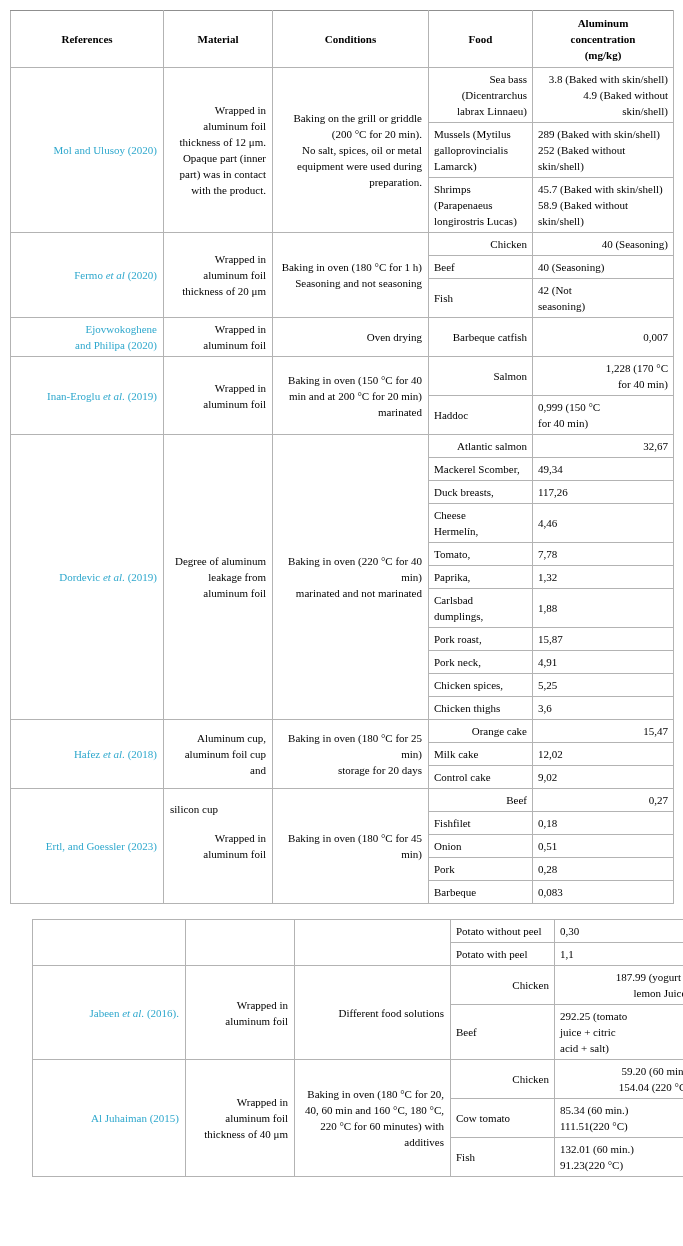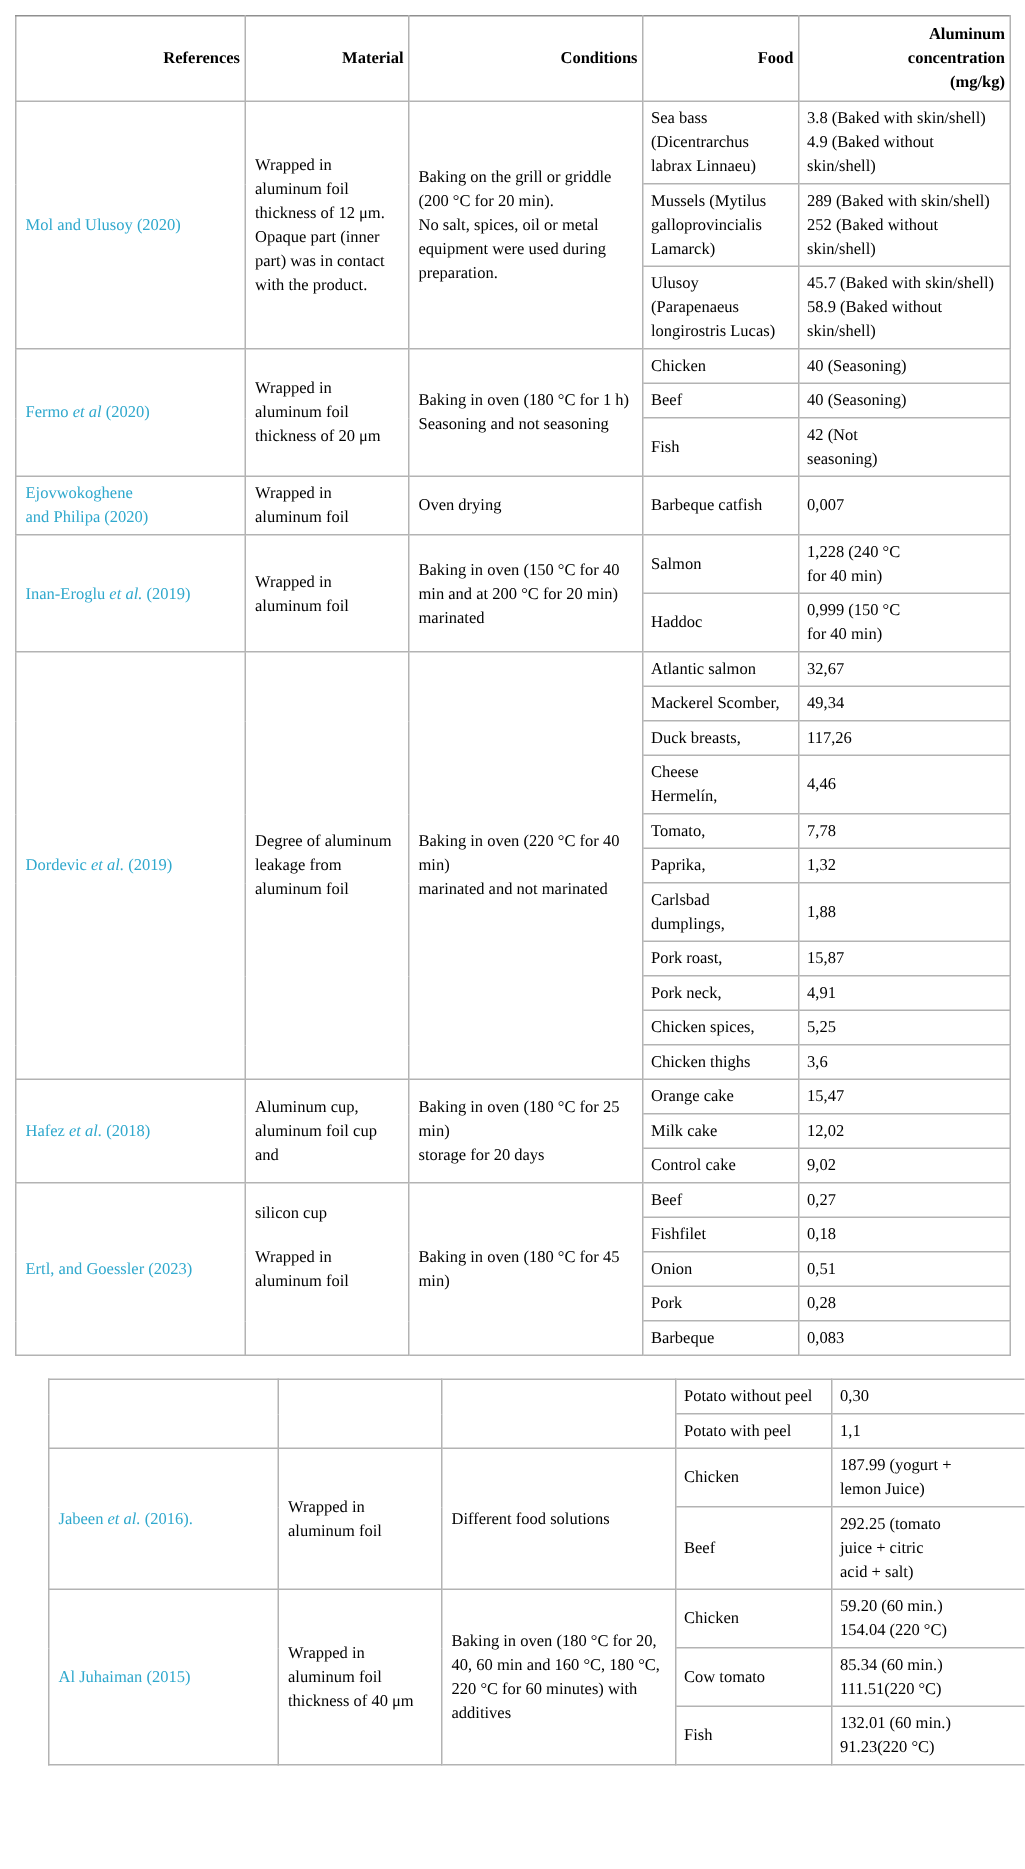--- a/index.html
+++ b/index.html
@@ -19,24 +19,24 @@
   td,th{
     border:1px solid #b3b3b3;
     vertical-align:middle;
     line-height:16px;
     padding:3px 6px;
     white-space:pre-line;
     overflow:hidden;
     text-align:left;
   }
   th{
-    font-weight:bold;text-align:right;vertical-align:middle;
+    font-weight:bold;text-align:center;vertical-align:middle;
     padding:4px 3px;border-top-color:#8f8f8f;
   }
-  tr.sec>td{border-top:1.5px solid #8a8a8a;}
+  tr.sec>td{border-top:1.5px solid #8a8a8a;text-align:right;}
   td.food,td.conc{padding:3px 5px;}
   .reflink{color:#2fa8cd;cursor:pointer;}
   .it{font-style:italic;}
   td.mat-rel{position:relative;}
   .spill{position:absolute;top:12px;left:6px;white-space:nowrap;}
 </style>
 </head>
 <body>
 
 <div class="page">
@@ -70,21 +70,21 @@
         <td class="food">Sea bass (Dicentrarchus labrax Linnaeu)</td>
         <td class="conc">3.8 (Baked with skin/shell)
 4.9 (Baked without skin/shell)</td>
       </tr>
       <tr>
         <td class="food">Mussels (Mytilus galloprovincialis Lamarck)</td>
         <td class="conc">289 (Baked with skin/shell)
 252 (Baked without skin/shell)</td>
       </tr>
       <tr>
-        <td class="food">Ulusoy (Parapenaeus longirostris Lucas)</td>
+        <td class="food">Shrimps (Parapenaeus longirostris Lucas)</td>
         <td class="conc">45.7 (Baked with skin/shell)
 58.9 (Baked without skin/shell)</td>
       </tr>
 
       <tr class="sec">
         <td class="ref" rowspan="3"><span class="reflink"><span>Fermo </span><span class="it">et al</span><span> (2020)</span></span></td>
         <td class="mat" rowspan="3">Wrapped in aluminum foil thickness of 20 μm</td>
         <td class="cond" rowspan="3">Baking in oven (180 °C for 1 h)
 Seasoning and not seasoning</td>
         <td class="food">Chicken</td>
@@ -108,21 +108,21 @@
         <td class="food">Barbeque catfish</td>
         <td class="conc">0,007</td>
       </tr>
 
       <tr class="sec">
         <td class="ref" rowspan="2"><span class="reflink"><span>Inan-Eroglu </span><span class="it">et al.</span><span> (2019)</span></span></td>
         <td class="mat" rowspan="2">Wrapped in aluminum foil</td>
         <td class="cond" rowspan="2">Baking in oven (150 °C for 40 min and at 200 °C for 20 min)
 marinated</td>
         <td class="food">Salmon</td>
-        <td class="conc">1,228 (240 °C
+        <td class="conc">1,228 (170 °C
 for 40 min)</td>
       </tr>
       <tr>
         <td class="food">Haddoc</td>
         <td class="conc">0,999 (150 °C
 for 40 min)</td>
       </tr>
 
       <tr class="sec">
         <td class="ref" rowspan="11"><span class="reflink"><span>Dordevic </span><span class="it">et al.</span><span> (2019)</span></span></td>

